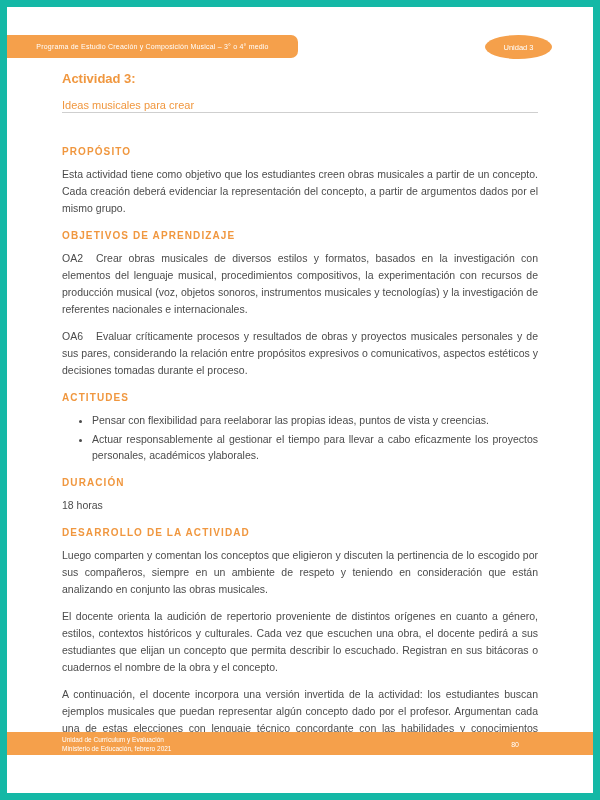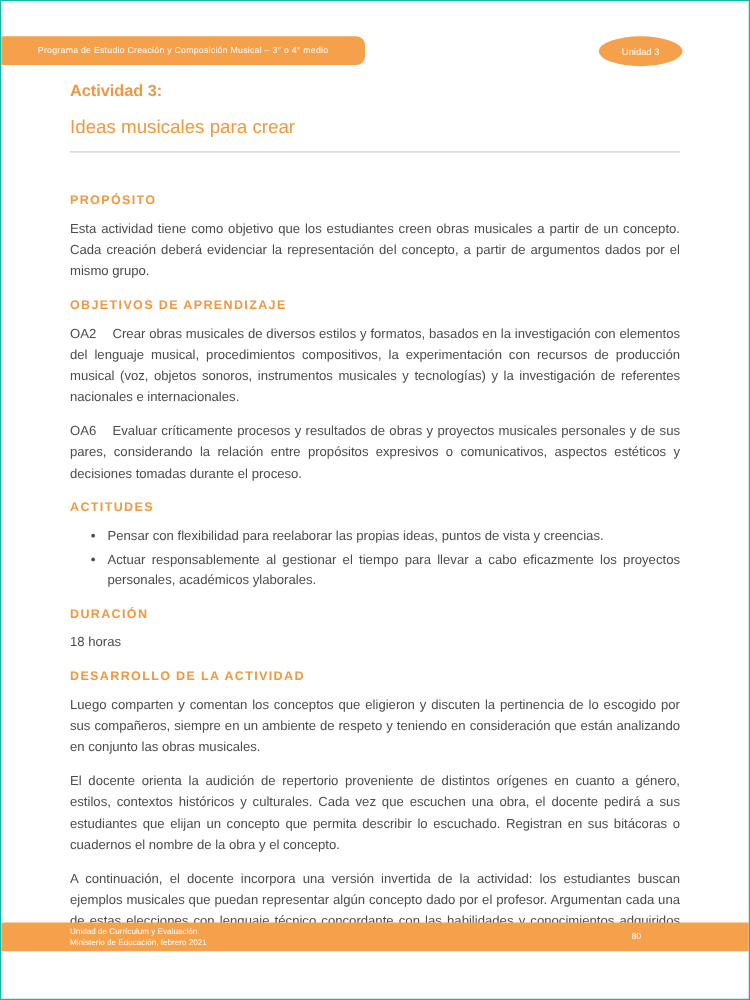--- a/index.html
+++ b/index.html
@@ -2,21 +2,21 @@
 <html style="--accent: #F5A04B; --heading: #F0973F; --body: #4B4B4B;"><head>
 <meta charset="utf-8">
 <style>
   * { margin: 0; padding: 0; box-sizing: border-box; }
   html, body { background: #ffffff; }
   .page {
     position: relative;
     width: 600px;
     height: 800px;
     background: #ffffff;
-    border: 1px solid #14b8a6;
+    border: 7px solid #14b8a6;
     font-family: "Liberation Sans", sans-serif;
     overflow: hidden;
   }
   
   .header-bar {
     position: absolute;
     left: 0; top: 28px;
     width: 291px; height: 23px;
     background: var(--accent);
     border-radius: 0 7px 7px 0;
@@ -42,24 +42,24 @@
     position: absolute;
     left: 55px; right: 55px; top: 64px;
   }
   .activity-title {
     color: var(--heading);
     font-size: 13px;
     font-weight: bold;
   }
   .activity-subtitle {
     color: var(--heading);
-    font-size: 15px;
+    font-size: 11px;
     font-weight: normal;
     margin-top: 13px;
-    padding-bottom: 11px;
+    padding-bottom: 1px;
     border-bottom: 1px solid #cfcfcf;
   }
   .section-heading {
     color: var(--heading);
     font-size: 10px;
     font-weight: bold;
     letter-spacing: 1.1px;
     margin-top: 13px;
     margin-bottom: 9px;
   }

